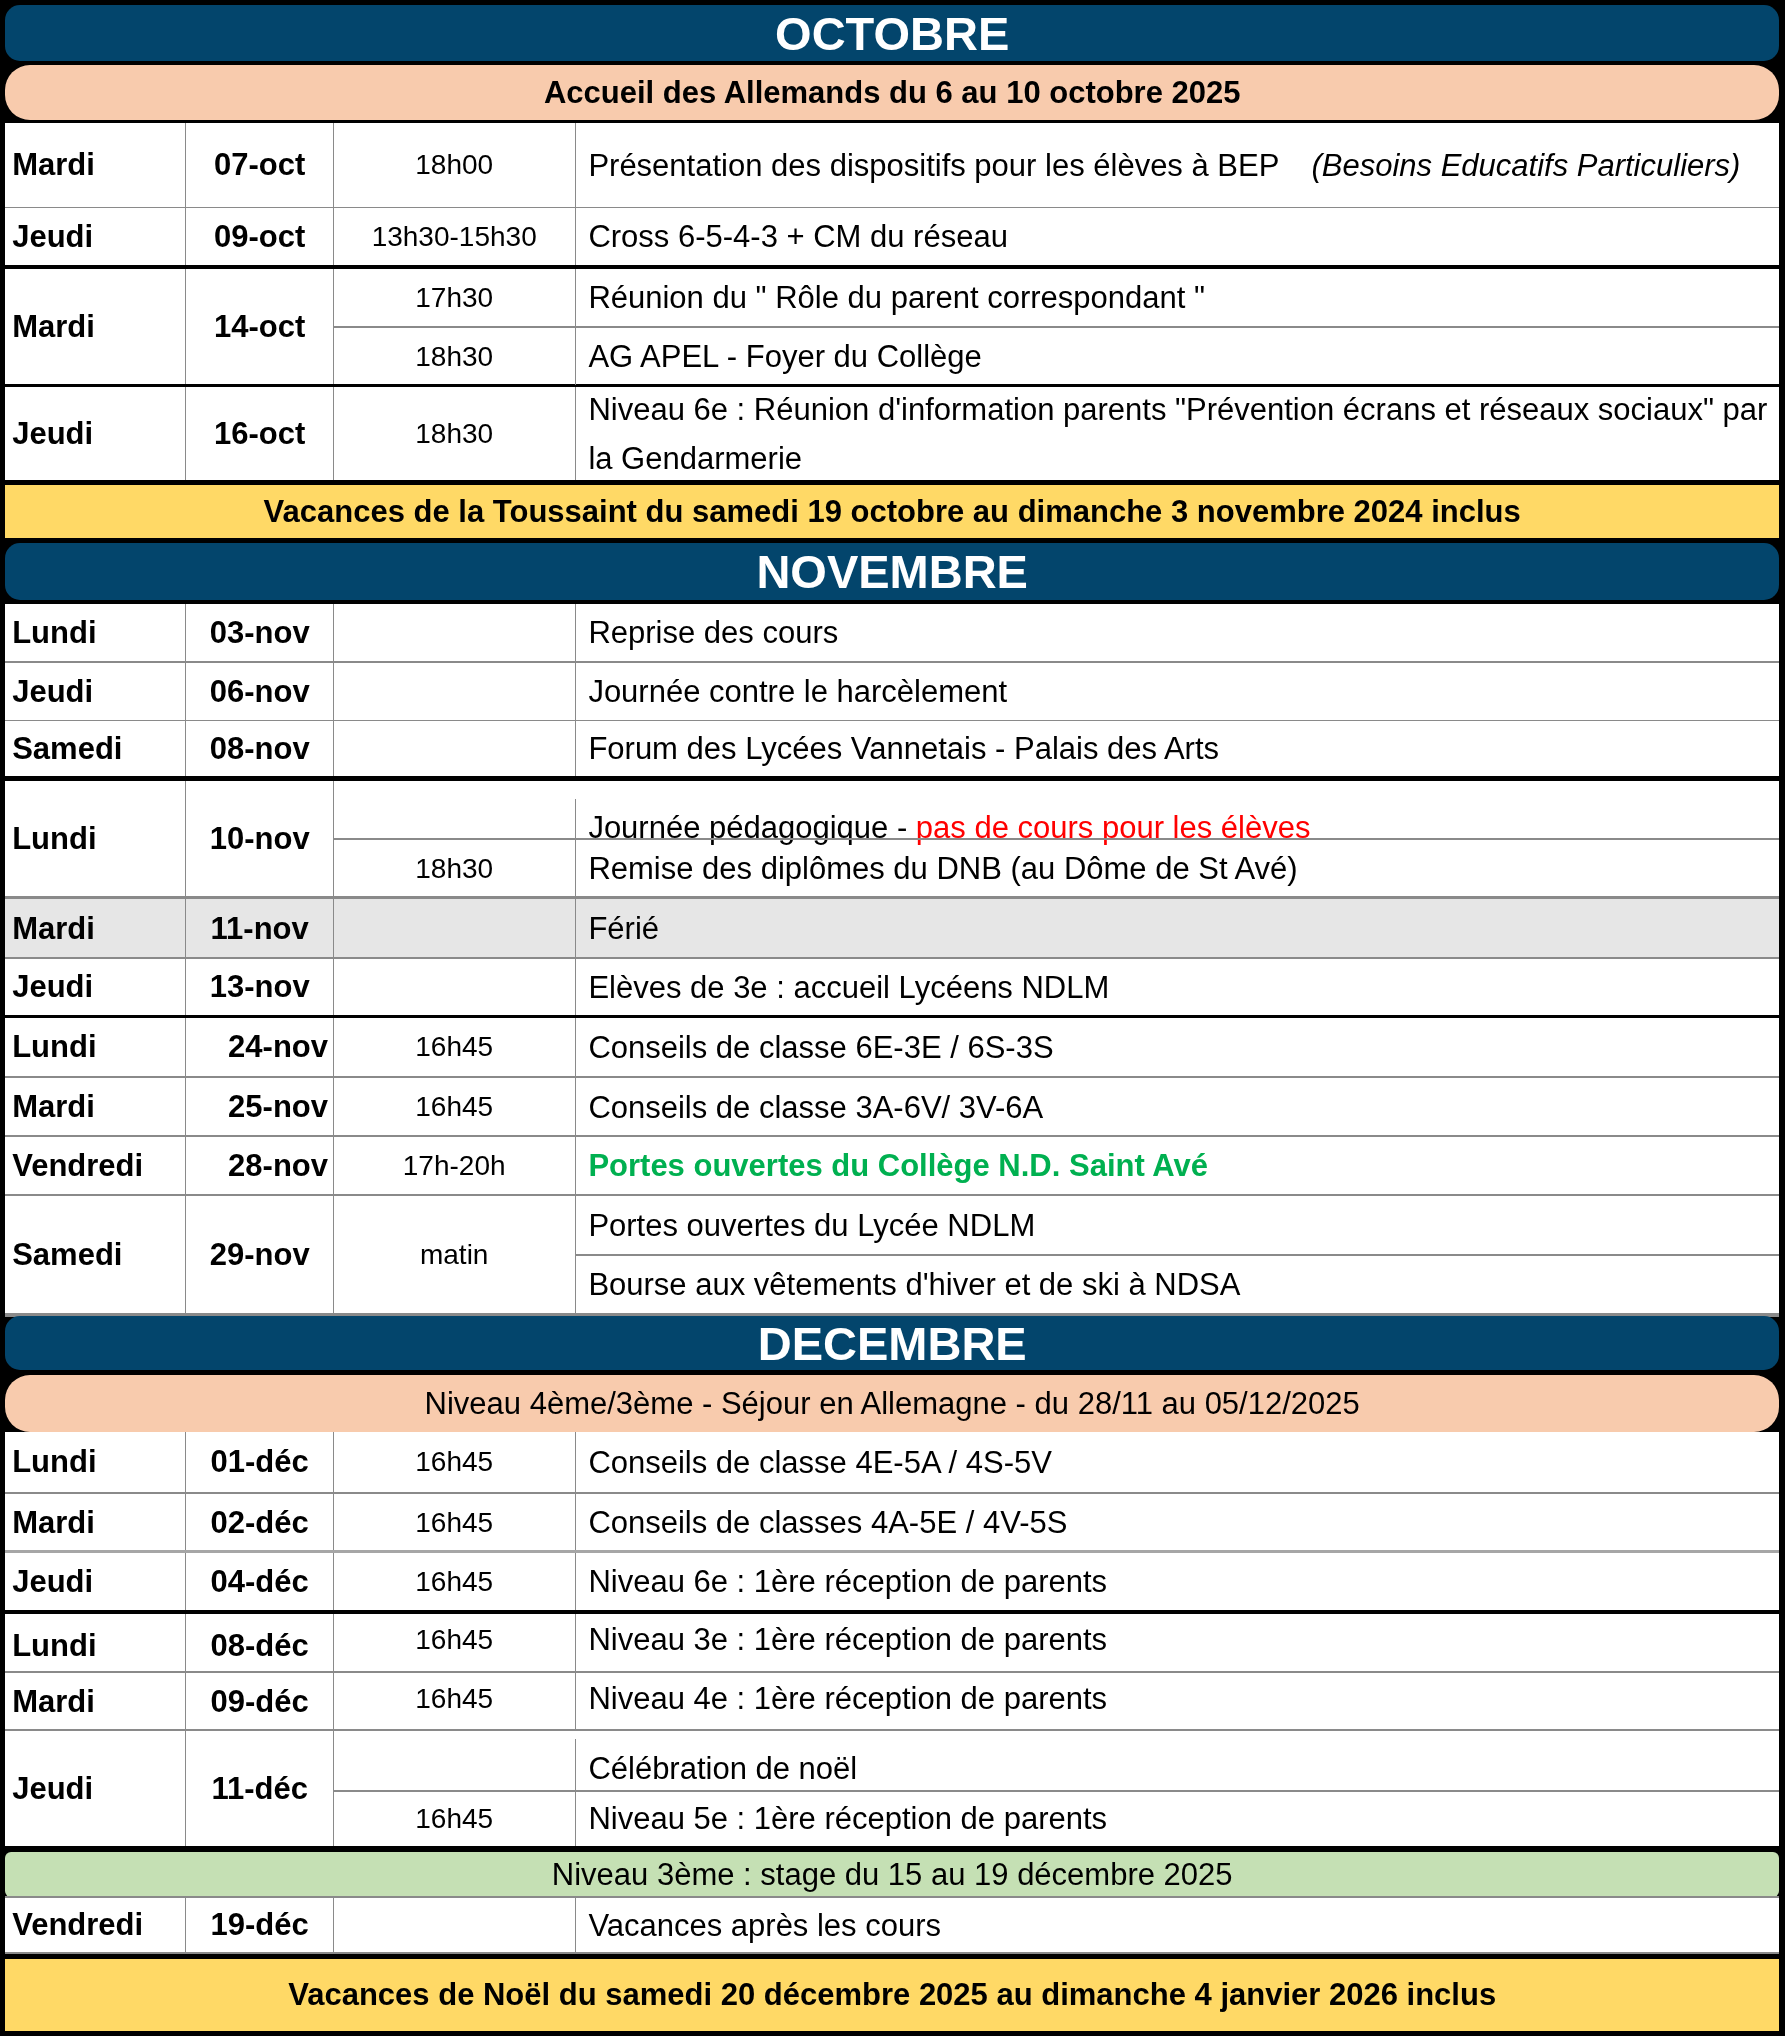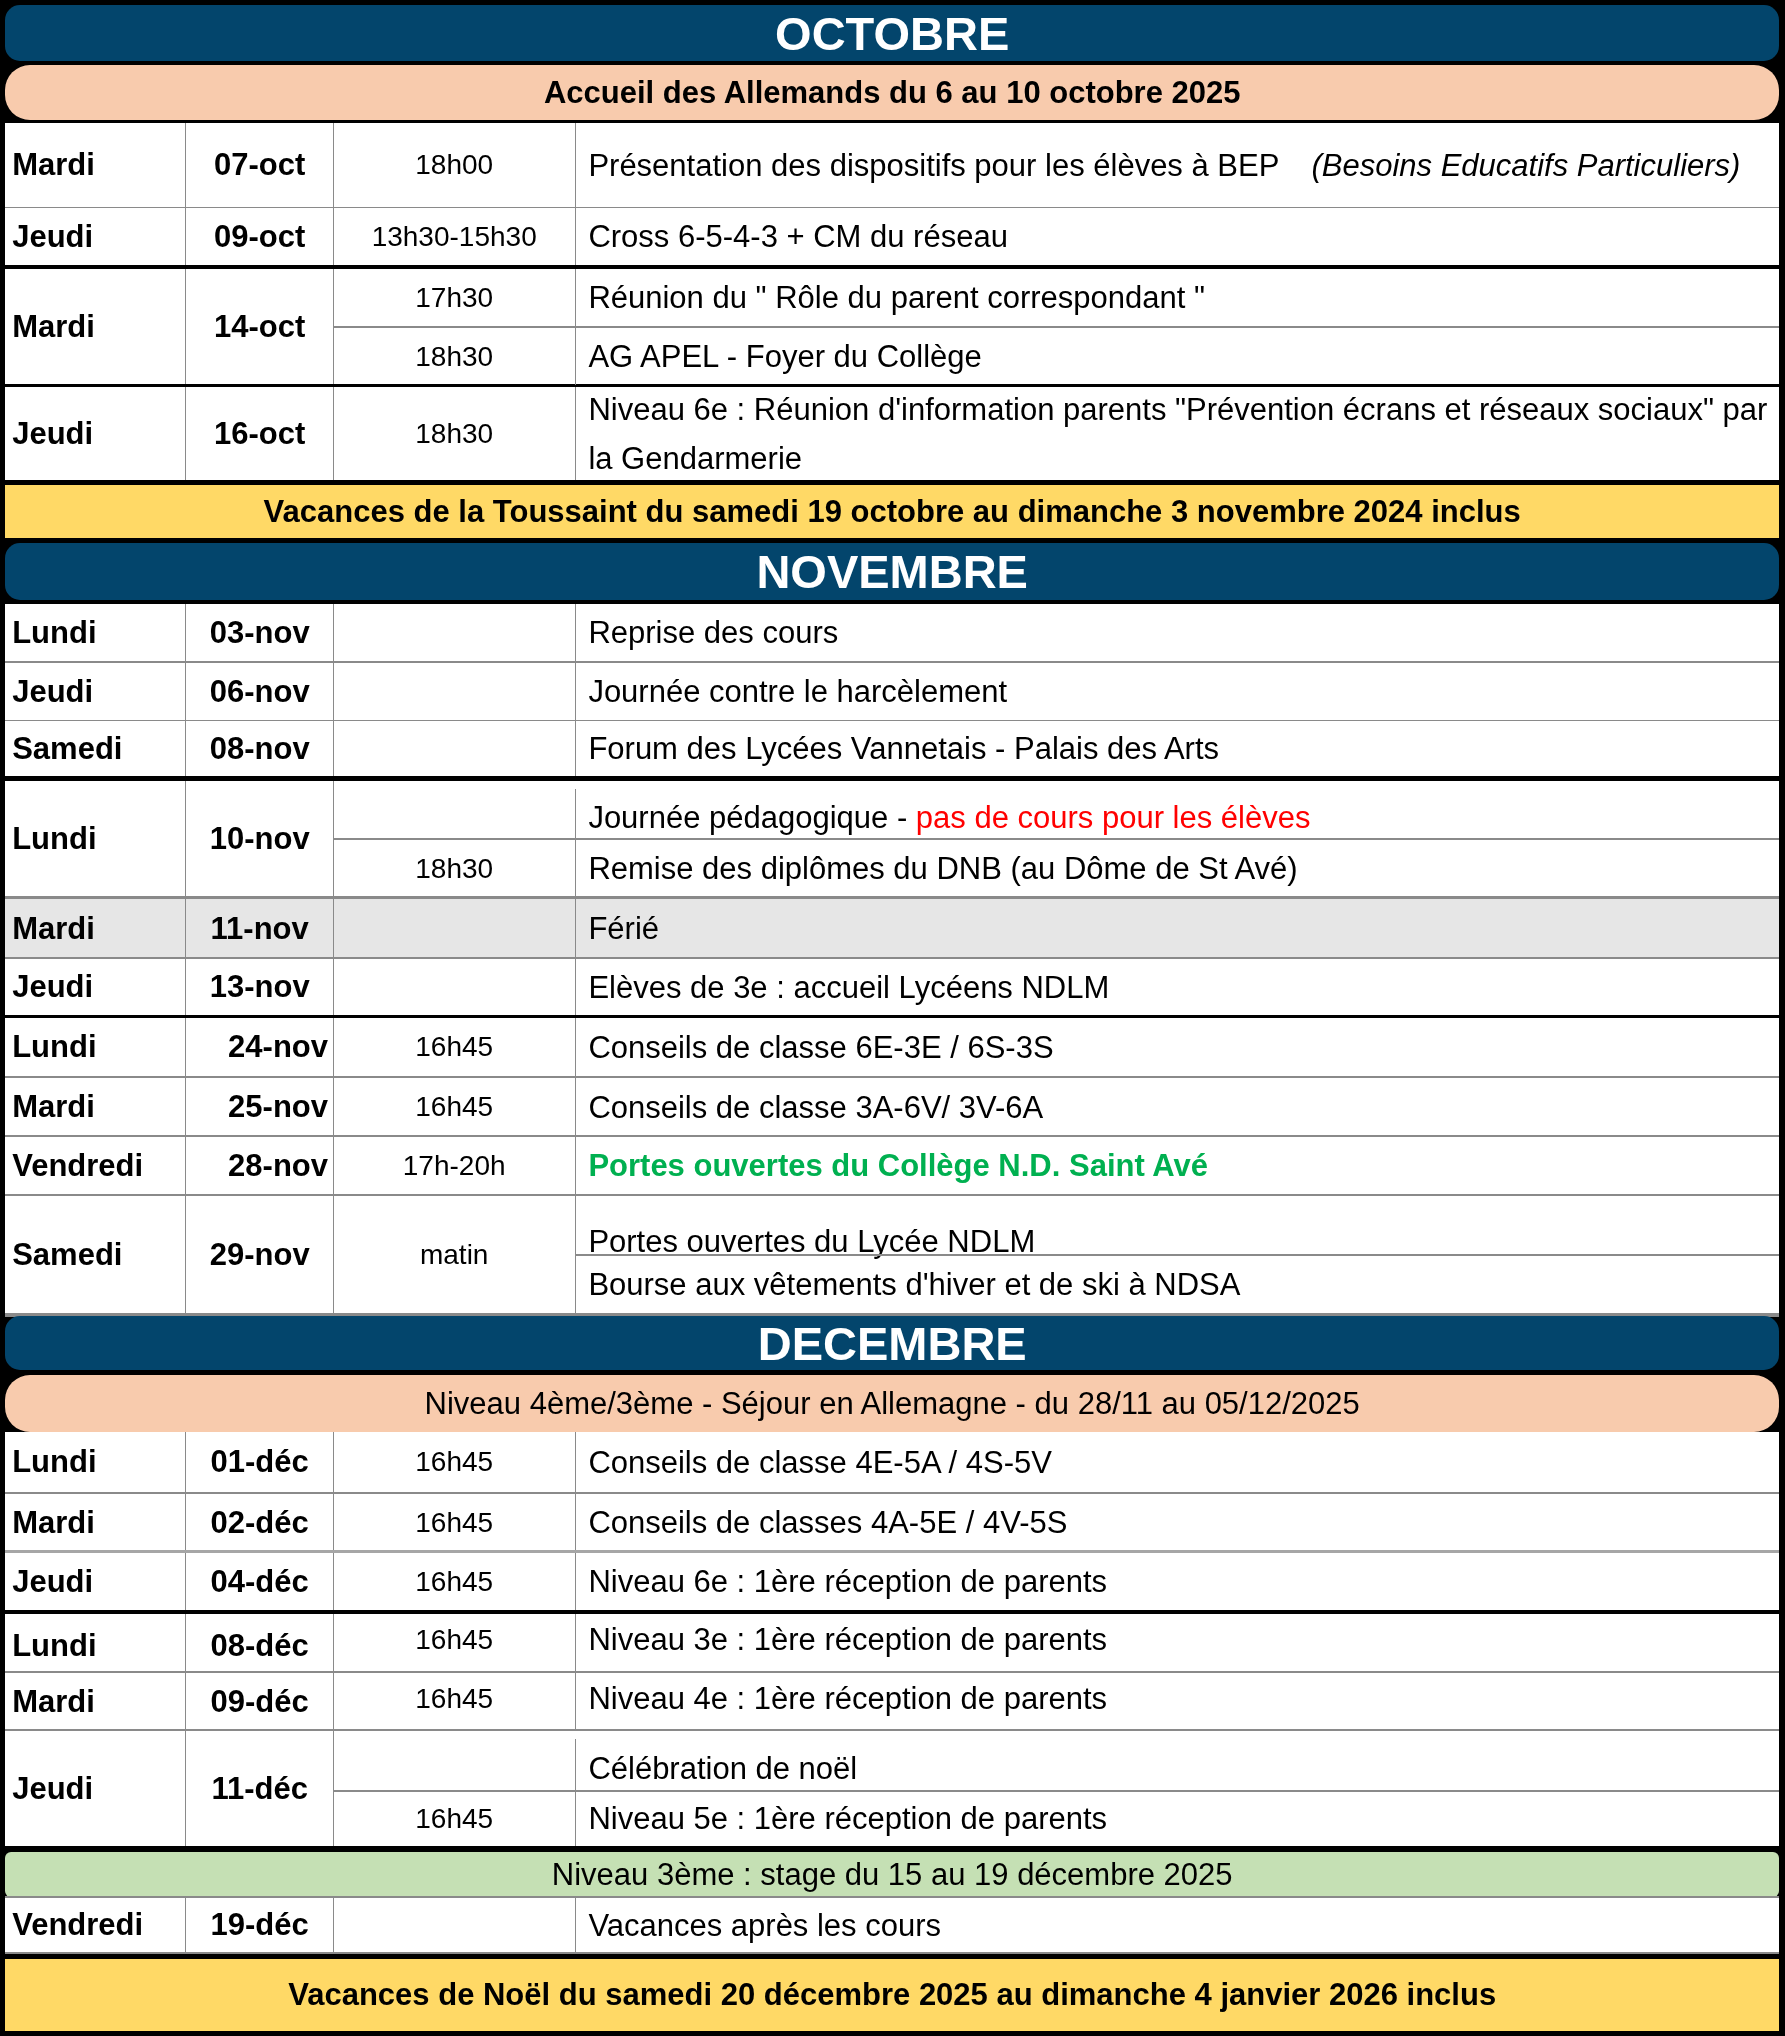--- a/index.html
+++ b/index.html
@@ -94,21 +94,21 @@
 <div class="abs row" style="left:5.2px;top:721px;width:1774px;height:55px;">
   <div class="cell c-day">Samedi</div>
   <div class="cell c-date">08-nov</div>
   <div class="cell c-time"></div>
   <div class="cell c-desc">Forum des Lycées Vannetais - Palais des Arts</div>
 </div>
 
 <div class="abs row" style="left:5.2px;top:781px;width:1774px;height:115px;">
   <div class="cell c-day">Lundi</div>
   <div class="cell c-date">10-nov</div>
-  <div class="sub" style="top:8px;height:57px;">
+  <div class="sub" style="top:18px;height:57px;">
     <div class="cell c-time"></div>
     <div class="cell c-desc">
       <span><span>Journée pédagogique - </span><span class="red">pas de cours pour les élèves</span></span>
     </div>
   </div>
   <div class="hline short" style="top:57px;"></div>
   <div class="sub" style="top:59px;height:57px;">
     <div class="cell c-time">18h30</div>
     <div class="cell c-desc">Remise des diplômes du DNB (au Dôme de St Avé)</div>
   </div>
@@ -146,21 +146,21 @@
   <div class="cell c-day">Vendredi</div>
   <div class="cell c-date right">28-nov</div>
   <div class="cell c-time">17h-20h</div>
   <div class="cell c-desc greentxt">Portes ouvertes du Collège N.D. Saint Avé</div>
 </div>
 <div class="abs" style="left:5.2px;top:1194px;width:1774px;height:1.7px;background:#8a8a8a;"></div>
 <div class="abs row" style="left:5.2px;top:1196px;width:1774px;height:117px;">
   <div class="cell c-day">Samedi</div>
   <div class="cell c-date">29-nov</div>
   <div class="cell c-time">matin</div>
-  <div class="sub" style="left:571px;top:0;height:58px;margin-top:16px;">
+  <div class="sub" style="left:571px;top:0;height:58px;">
     <div class="cell c-desc" style="left:0;">Portes ouvertes du Lycée NDLM</div>
   </div>
   <div class="hline" style="left:571px;top:58px;"></div>
   <div class="sub" style="left:571px;top:59px;height:58px;">
     <div class="cell c-desc" style="left:0;">Bourse aux vêtements d'hiver et de ski à NDSA</div>
   </div>
 </div>
 <div class="abs" style="left:5.2px;top:1313px;width:1774px;height:3.5px;background:#8a8a8a;"></div>
 
 <div class="abs month" style="left:5.2px;top:1316px;width:1774px;height:54px;">DECEMBRE</div>

